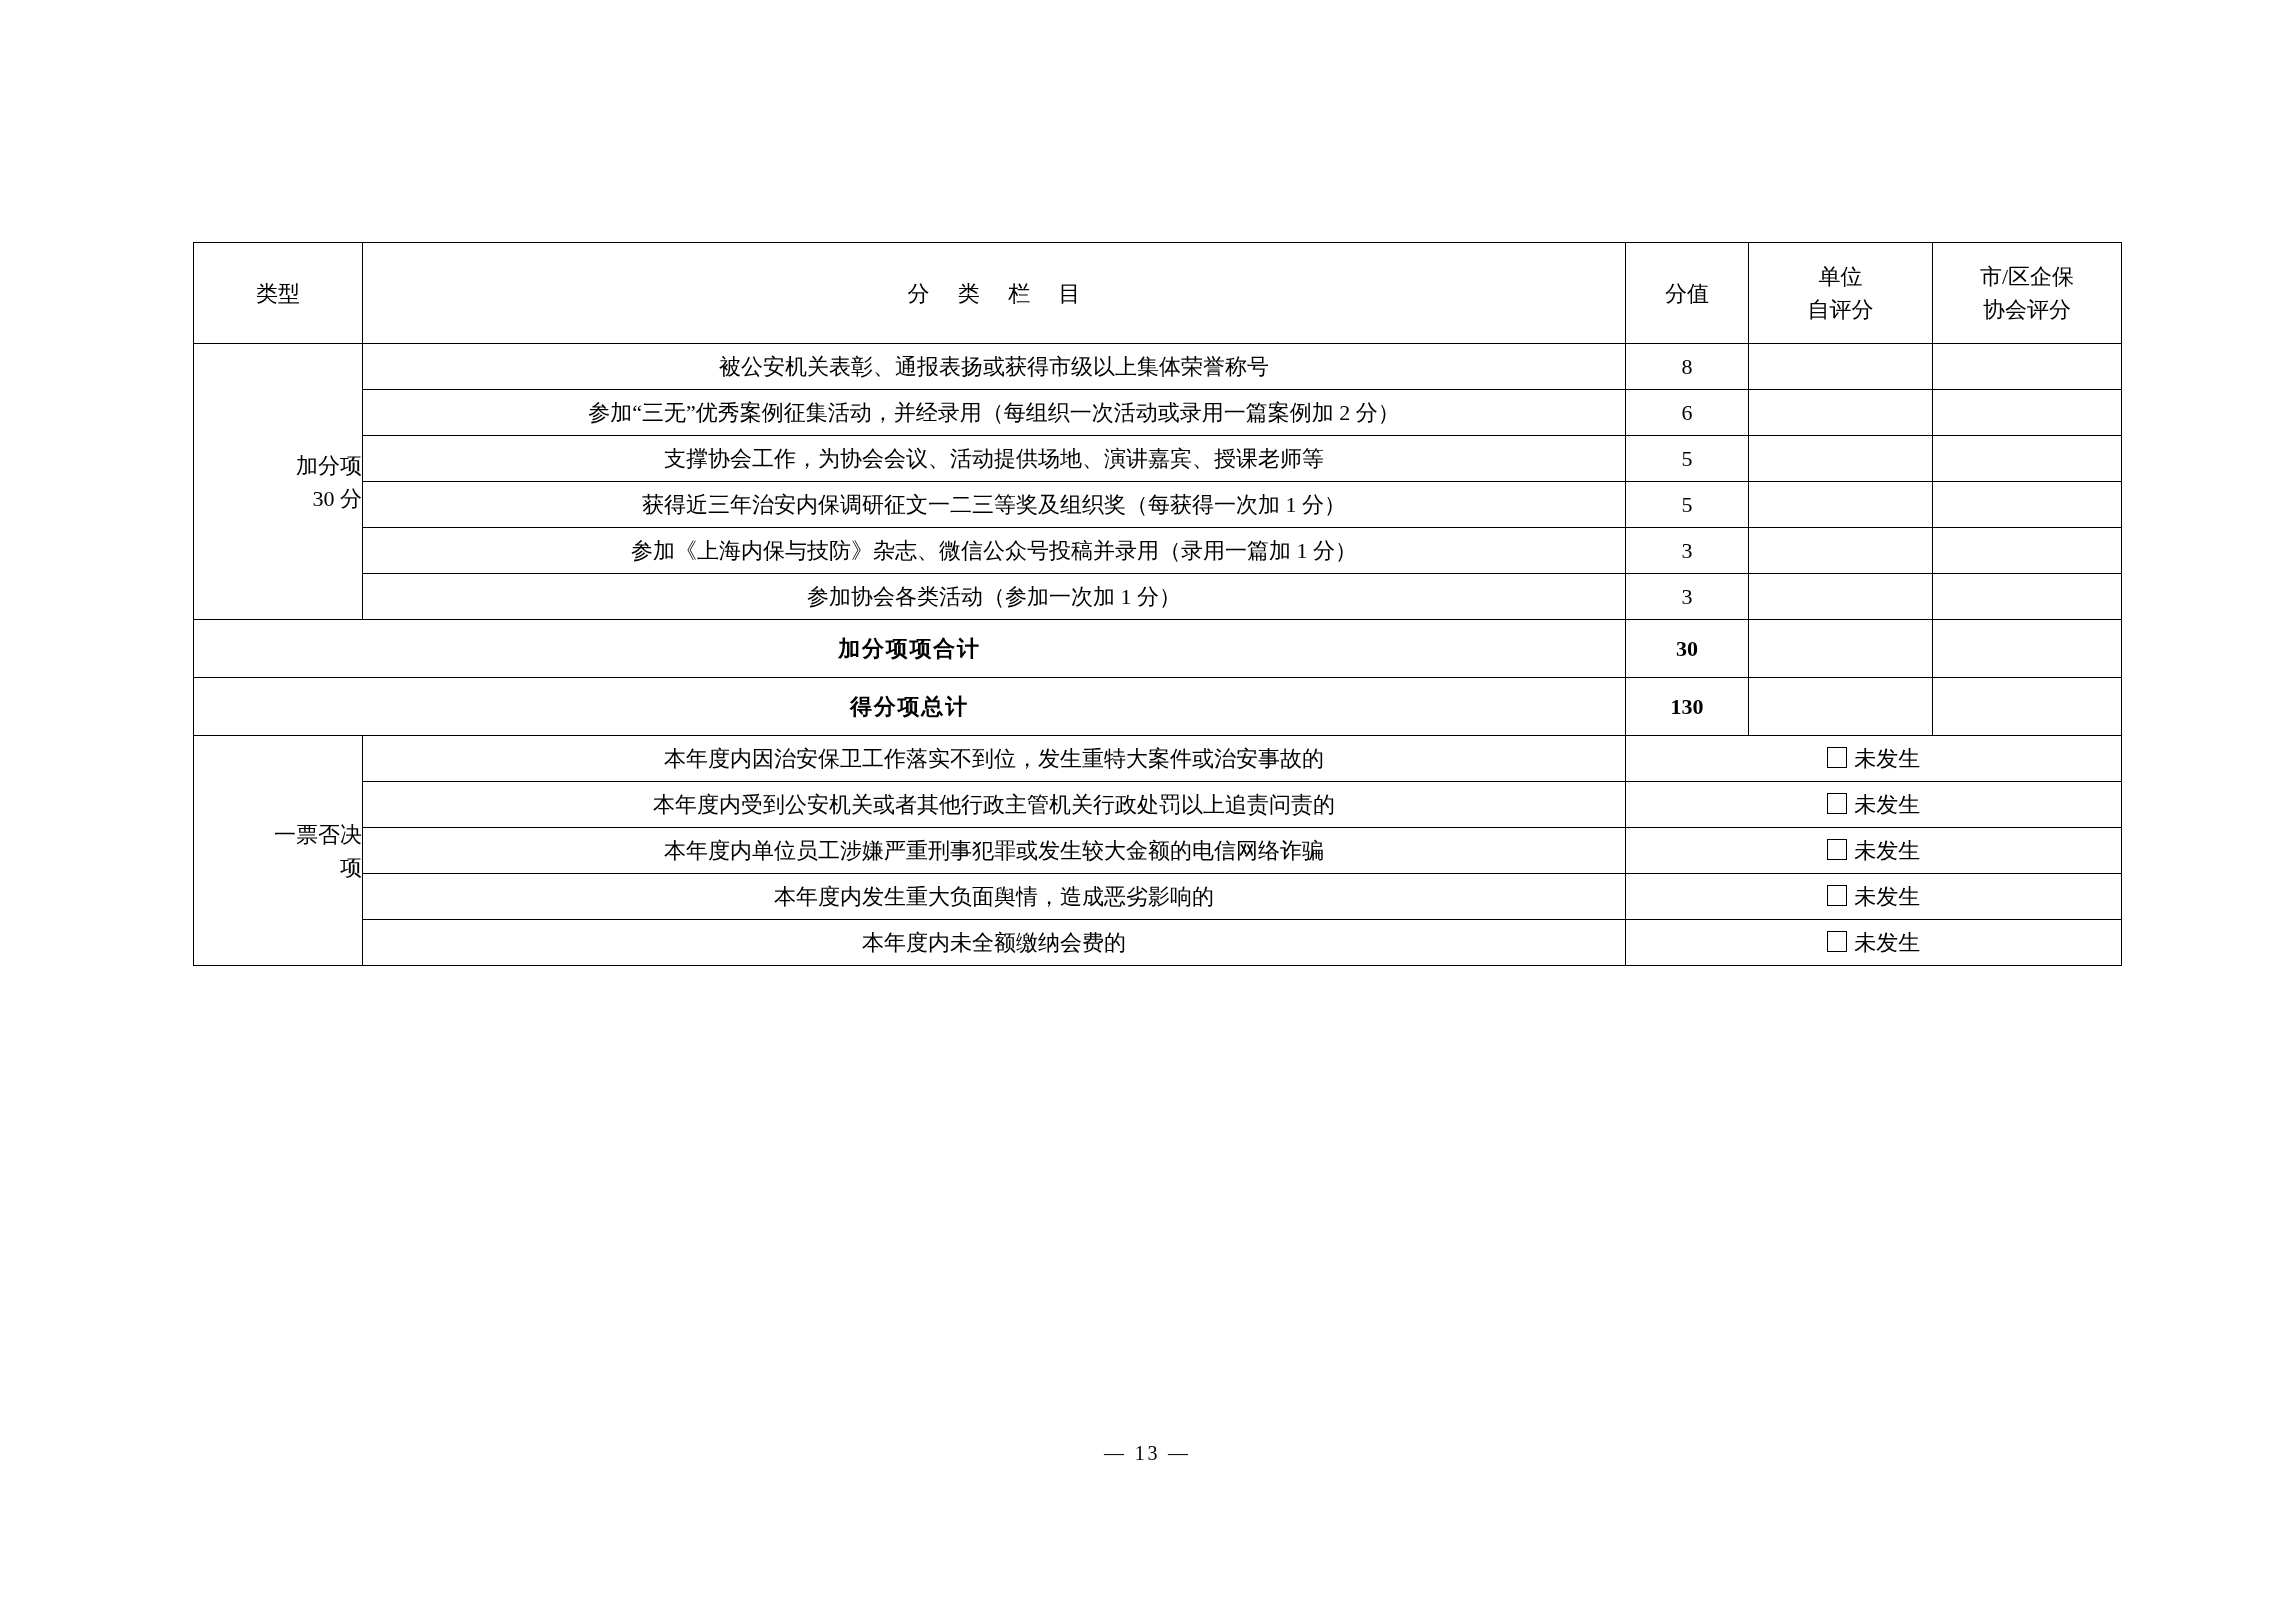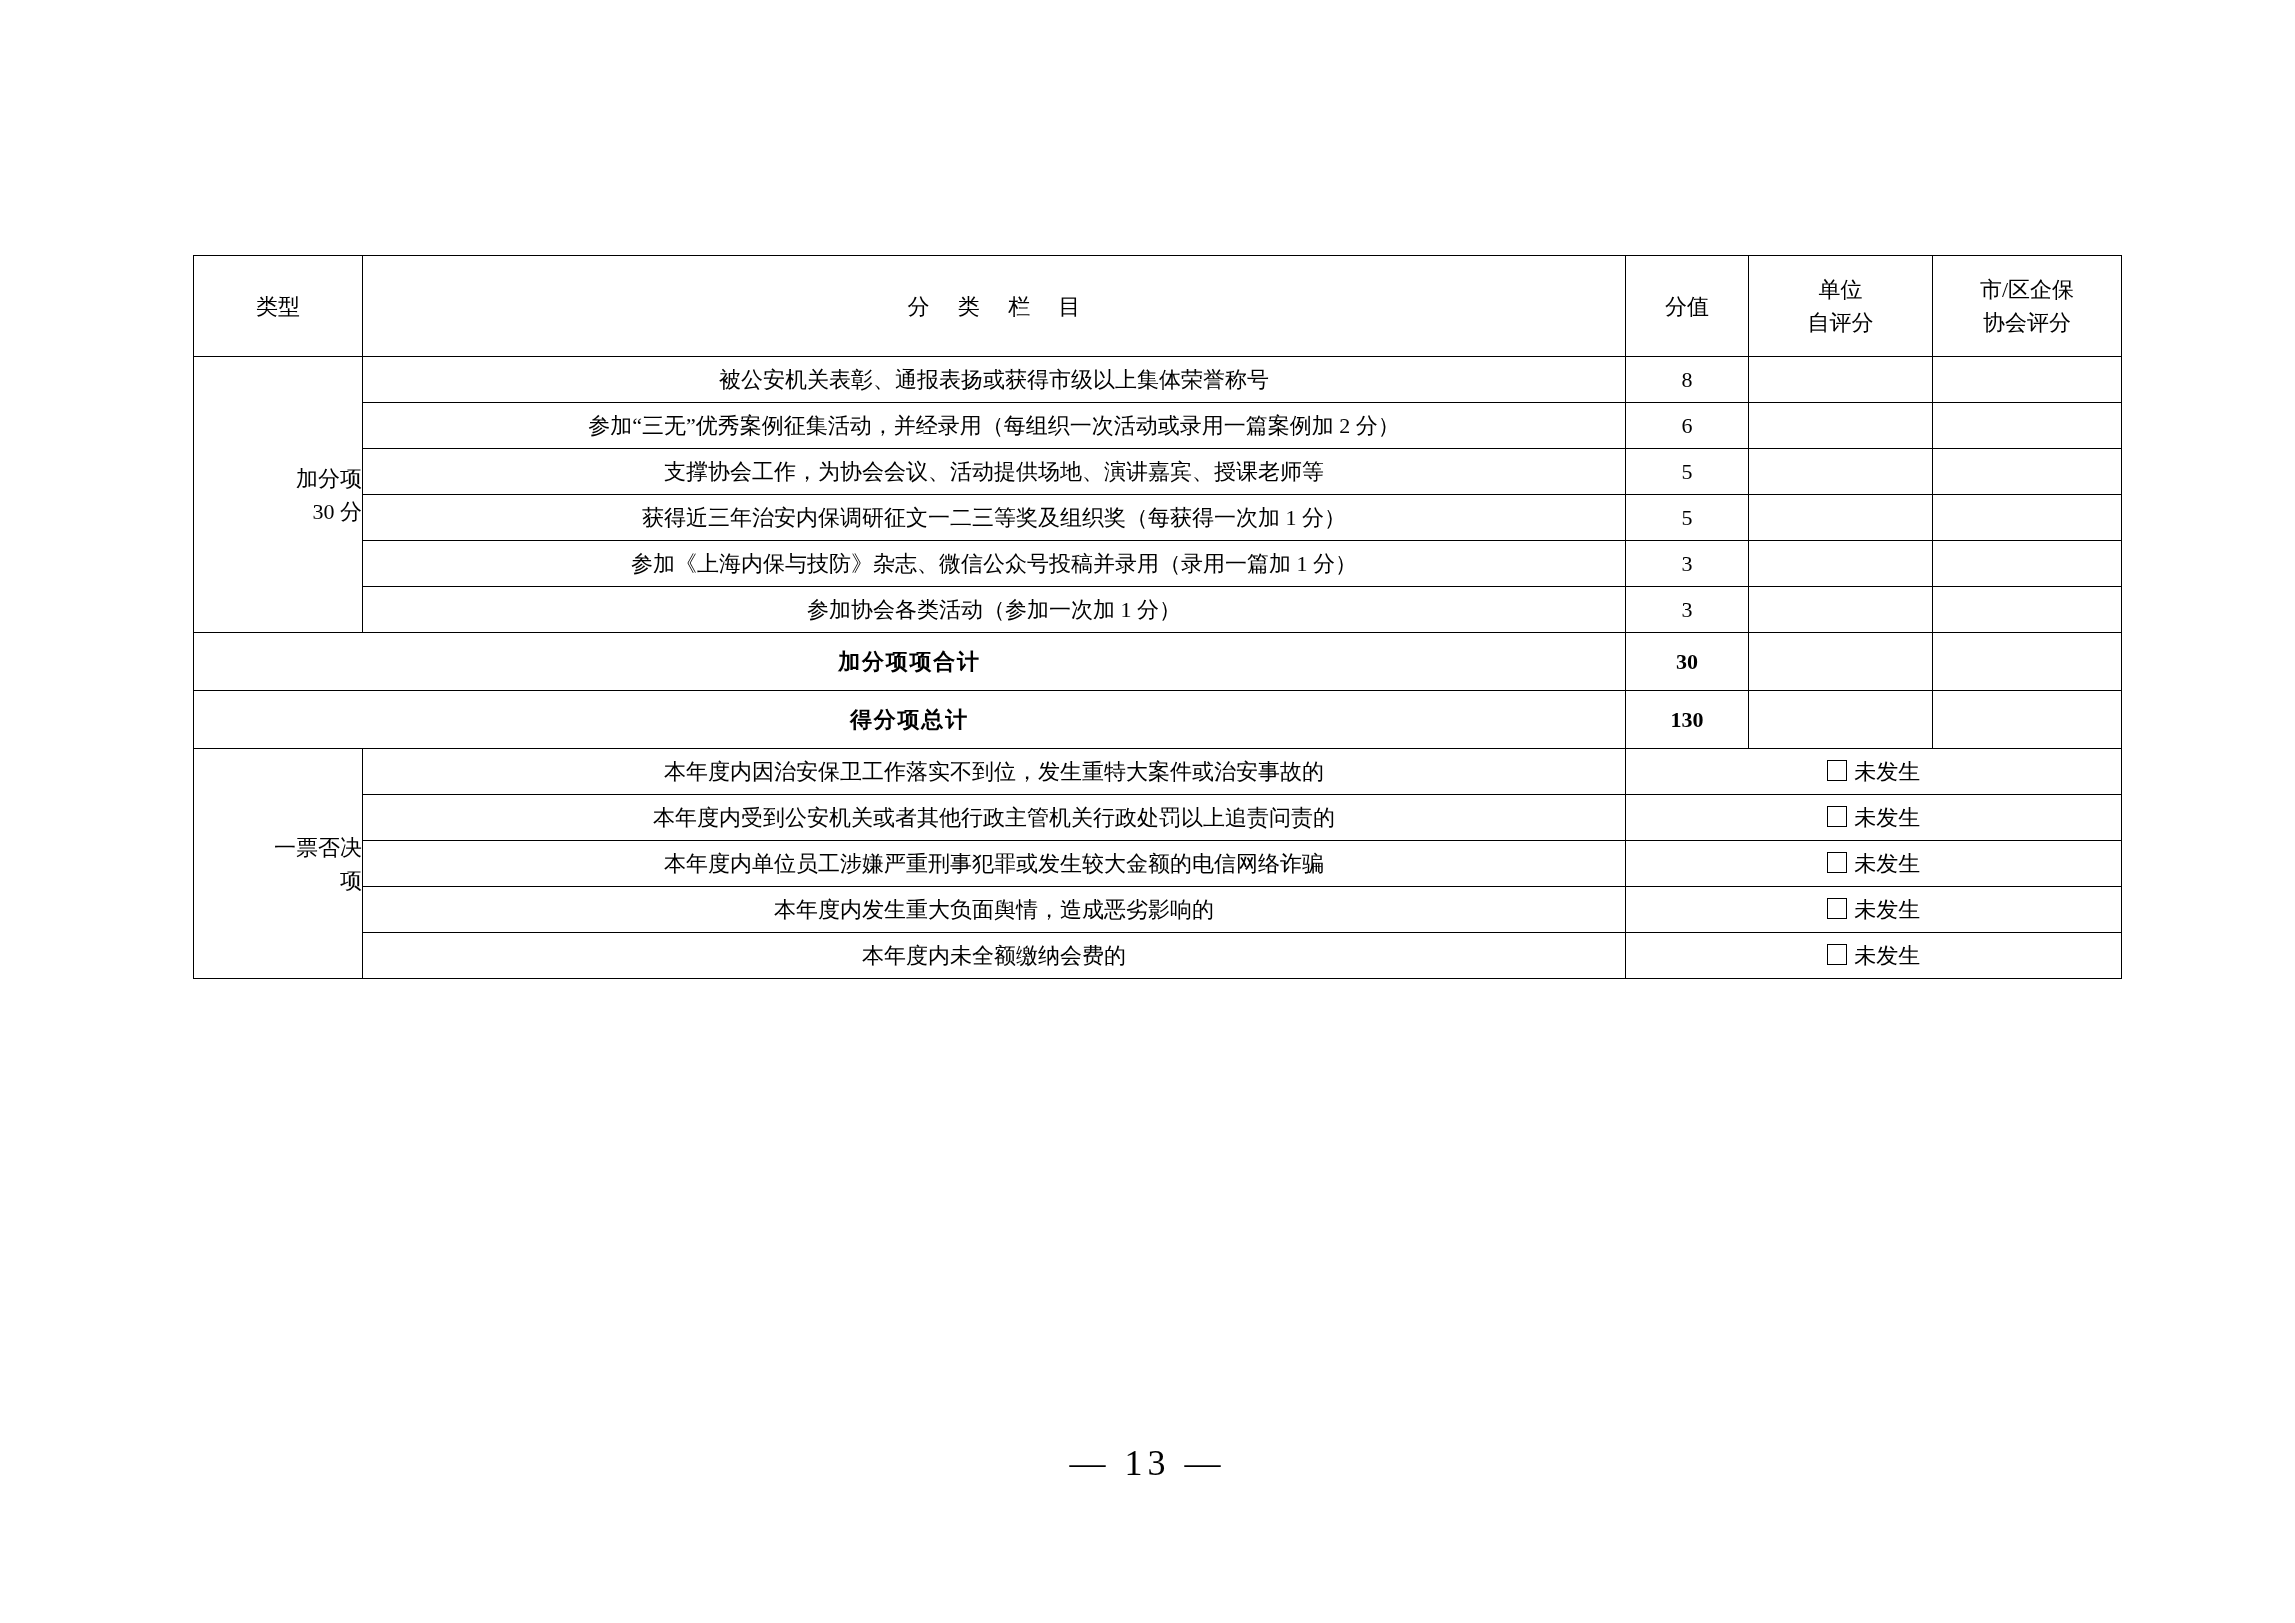--- a/index.html
+++ b/index.html
@@ -23,21 +23,20 @@
     width: 2295px;
     height: 1623px;
     background: #ffffff;
   }
 
   .sheet {
     position: absolute;
     left: 193px;
     top: 242px;
     width: 1726px;
-    margin-top: 13px;
   }
 
   table.grid {
     border-collapse: collapse;
     table-layout: fixed;
     width: 1927px;
     background: #ffffff;
   }
 
   table.grid td {
@@ -119,21 +118,21 @@
   .veto-label {
     display: inline-block;
   }
 
   .footer {
     position: absolute;
     left: 0;
     top: 1442px;
     width: 2295px;
     text-align: center;
-    font-size: 36px;
+    font-size: 20px;
     letter-spacing: 0.14em;
     color: #000000;
   }
 </style>
 </head>
 <body>
 
 <div class="page">
   <div class="sheet">
     <table class="grid">

